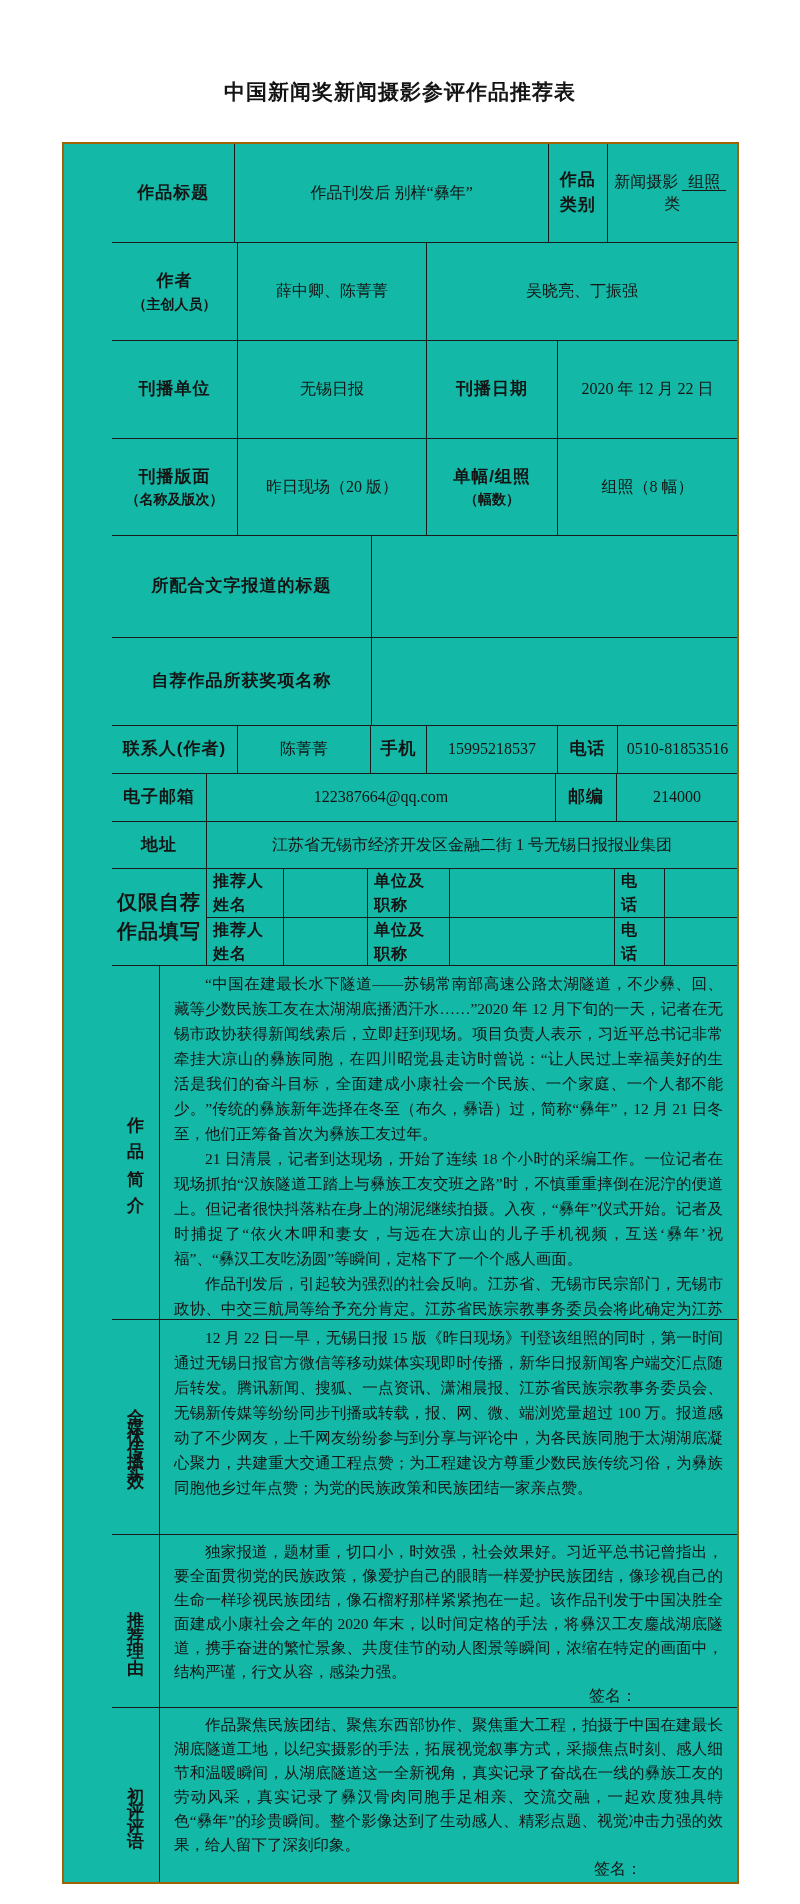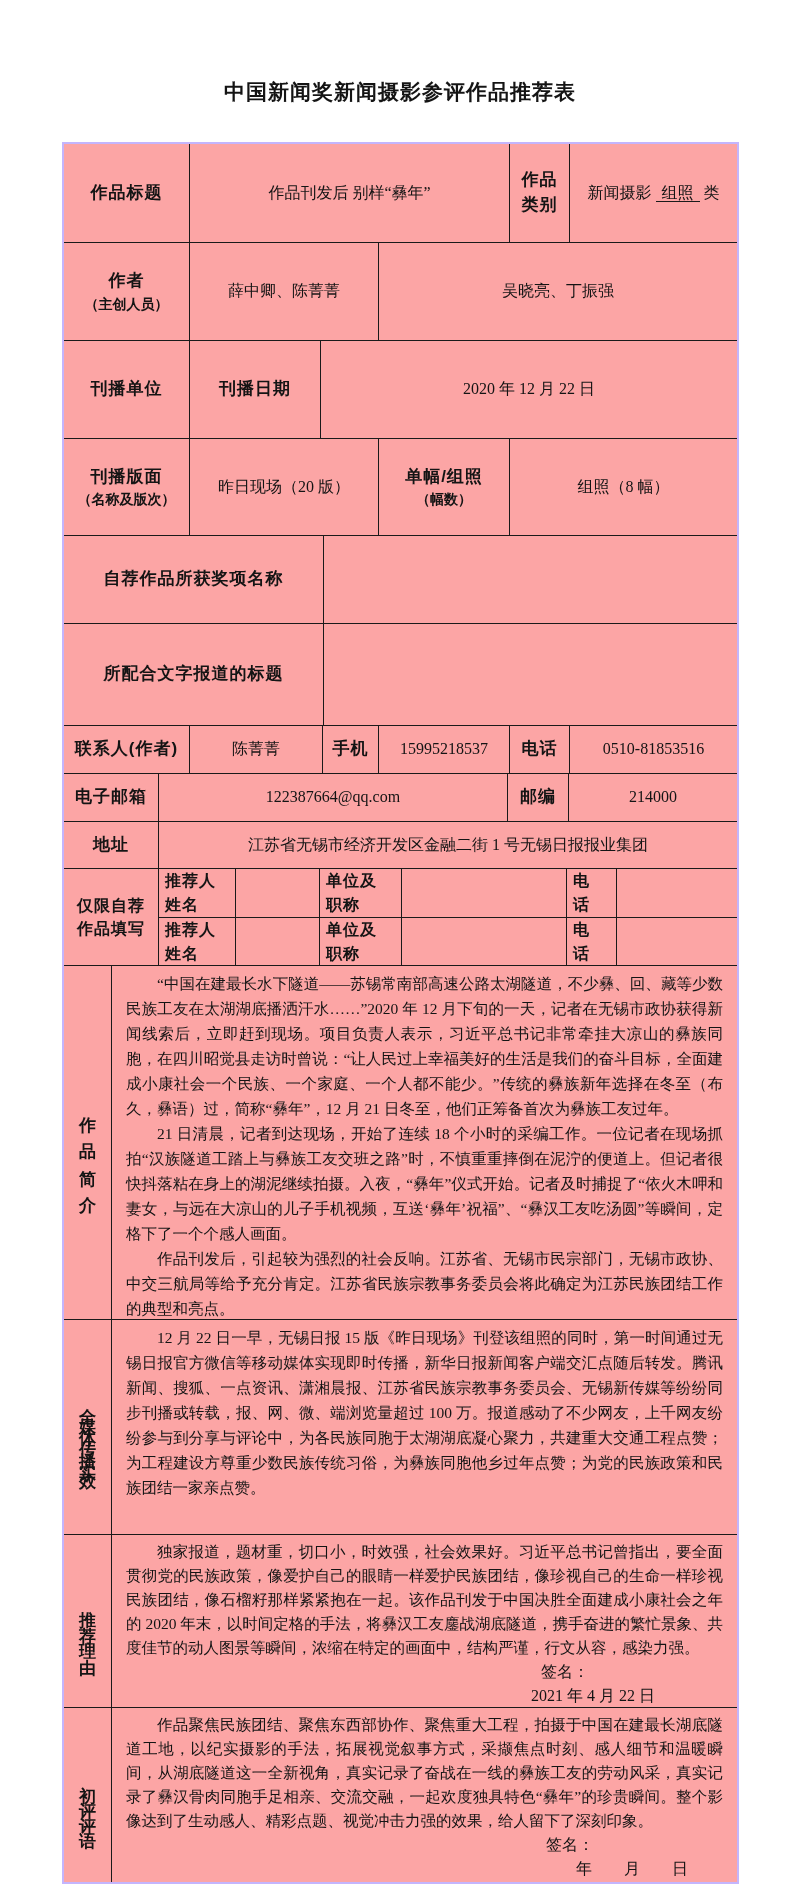--- a/index.html
+++ b/index.html
@@ -1,19 +1,19 @@
 <!DOCTYPE html>
 <html><head>
 <meta charset="utf-8">
 <style>
   html,body{margin:0;padding:0;background:#ffffff;}
   body{width:800px;color:#141414;font-family:"Liberation Serif","DejaVu Serif",serif;}
   .sheet{width:800px;min-height:1904px;box-sizing:border-box;padding-top:78px;border-radius:25px;}
   .doc-title{font-size:21px;font-weight:700;text-align:center;margin:0;letter-spacing:1px;}
-  .tbl{width:677px;margin:36px 0 0 62px;border:2px solid #c4b5fd;box-sizing:border-box;background:#fca5a5;}
+  .tbl{width:677px;margin:36px 0 0 62px;border:2px solid #a16207;box-sizing:border-box;background:#14b8a6;padding-left:48px;}
   .row{display:flex;border-bottom:1px solid #1a1a1a;box-sizing:border-box;}
   .row:last-child{border-bottom:0;}
   .c{border-right:1px solid #1a1a1a;box-sizing:border-box;display:flex;flex-direction:column;
      align-items:center;justify-content:center;text-align:center;overflow:hidden;}
   .c:last-child{border-right:0;}
   .grow{flex:1 1 auto;}
   .lbl{font-weight:700;font-size:17px;font-family:"Liberation Sans","DejaVu Sans",sans-serif;letter-spacing:1px;line-height:1.45;}
   .lbl .sub{font-size:14px;letter-spacing:0;}
   .val{font-size:16px;line-height:1.4;}
   .uline{border-bottom:1px solid #1a1a1a;padding:0 6px;margin:0 4px;}
@@ -73,20 +73,23 @@
       </div>
       <div class="c grow">
         <div class="val">吴晓亮、丁振强</div>
       </div>
     </div>
 
     <div class="row" style="height:98px">
       <div class="c" style="width:126px">
         <div class="lbl">刊播单位</div>
       </div>
+      <div class="c" style="width:189px">
+        <div class="val">无锡日报</div>
+      </div>
       <div class="c" style="width:131px">
         <div class="lbl">刊播日期</div>
       </div>
       <div class="c grow">
         <div class="val">2020 年 12 月 22 日</div>
       </div>
     </div>
 
     <div class="row" style="height:97px">
       <div class="c" style="width:126px">
@@ -99,41 +102,41 @@
         <div class="val">昨日现场（20 版）</div>
       </div>
       <div class="c" style="width:131px">
         <div class="lbl">
           <div>单幅/组照</div>
           <div class="sub">（幅数）</div>
         </div>
       </div>
       <div class="c grow">
         <div class="val">组照（8 幅）</div>
+      </div>
+    </div>
+
+    <div class="row" style="height:102px">
+      <div class="c" style="width:260px">
+        <div class="lbl">所配合文字报道的标题</div>
+      </div>
+      <div class="c grow">
+        <div class="val"></div>
       </div>
     </div>
 
     <div class="row" style="height:88px">
       <div class="c" style="width:260px">
         <div class="lbl">自荐作品所获奖项名称</div>
       </div>
       <div class="c grow">
         <div class="val"></div>
       </div>
     </div>
 
-    <div class="row" style="height:102px">
-      <div class="c" style="width:260px">
-        <div class="lbl">所配合文字报道的标题</div>
-      </div>
-      <div class="c grow">
-        <div class="val"></div>
-      </div>
-    </div>
-
     <div class="row" style="height:48px">
       <div class="c" style="width:126px">
         <div class="lbl">联系人(作者)</div>
       </div>
       <div class="c" style="width:133px">
         <div class="val">陈菁菁</div>
       </div>
       <div class="c" style="width:56px">
         <div class="lbl">手机</div>
       </div>
@@ -167,21 +170,21 @@
       <div class="c" style="width:95px">
         <div class="lbl">地址</div>
       </div>
       <div class="c grow">
         <div class="val">江苏省无锡市经济开发区金融二街 1 号无锡日报报业集团</div>
       </div>
     </div>
 
     <div class="row" style="height:97px">
       <div class="c" style="width:95px">
-        <div class="lbl" style="font-size:16px">
+        <div class="lbl" style="font-size:20px">
           <div>仅限自荐</div>
           <div>作品填写</div>
         </div>
       </div>
       <div class="subcol">
         <div class="subrow">
           <div class="c leftlbl" style="width:77px">
             <div class="lbl">
                 <div>推荐人</div>
                 <div>姓名</div>

